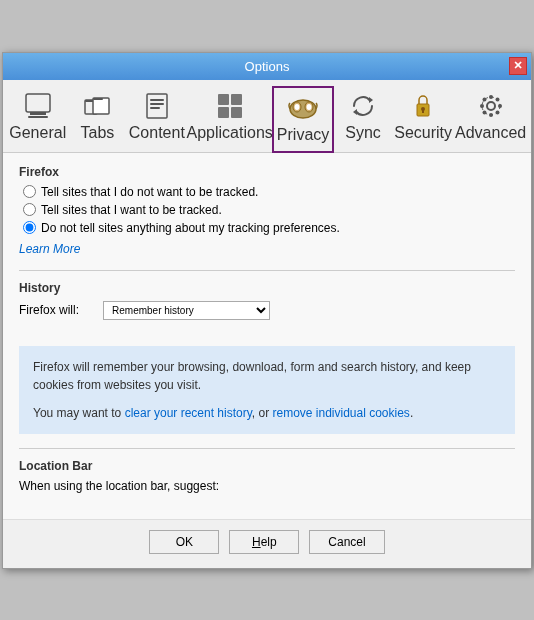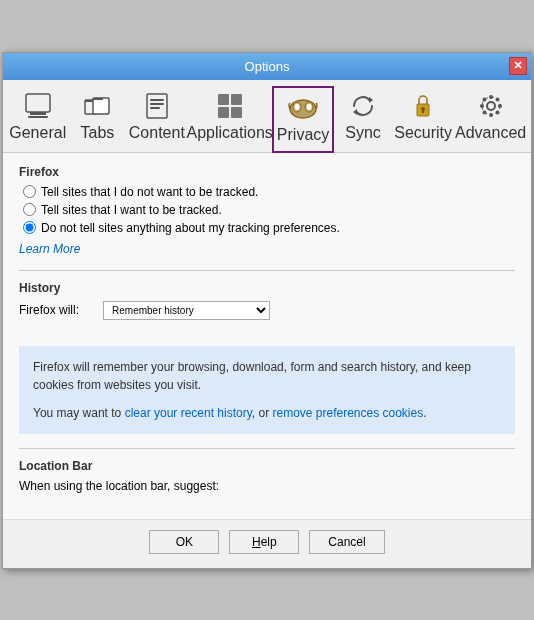--- a/index.html
+++ b/index.html
@@ -317,21 +317,21 @@
       <div class="history-row">
         <span>Firefox will:</span>
         <select>
           <option>Remember history</option>
           <option>Never remember history</option>
           <option>Use custom settings for history</option>
         </select>
       </div>
       <div class="history-info-box">
         <p style="margin-bottom:10px;">Firefox will remember your browsing, download, form and search history, and keep cookies from websites you visit.</p>
-        <p>You may want to <a class="link" href="#">clear your recent history</a>, or <a class="link" href="#">remove preferences cookies</a>.</p>
+        <p>You may want to <a class="link" href="#">clear your recent history</a>, or <a class="link" href="#">remove individual cookies</a>.</p>
       </div>
     </div>
 
     <hr class="divider">
 
     <div class="section">
       <div class="section-title">Location Bar</div>
       <div class="location-bar-row">
         <span>When using the location bar, suggest:</span>
       </div>

